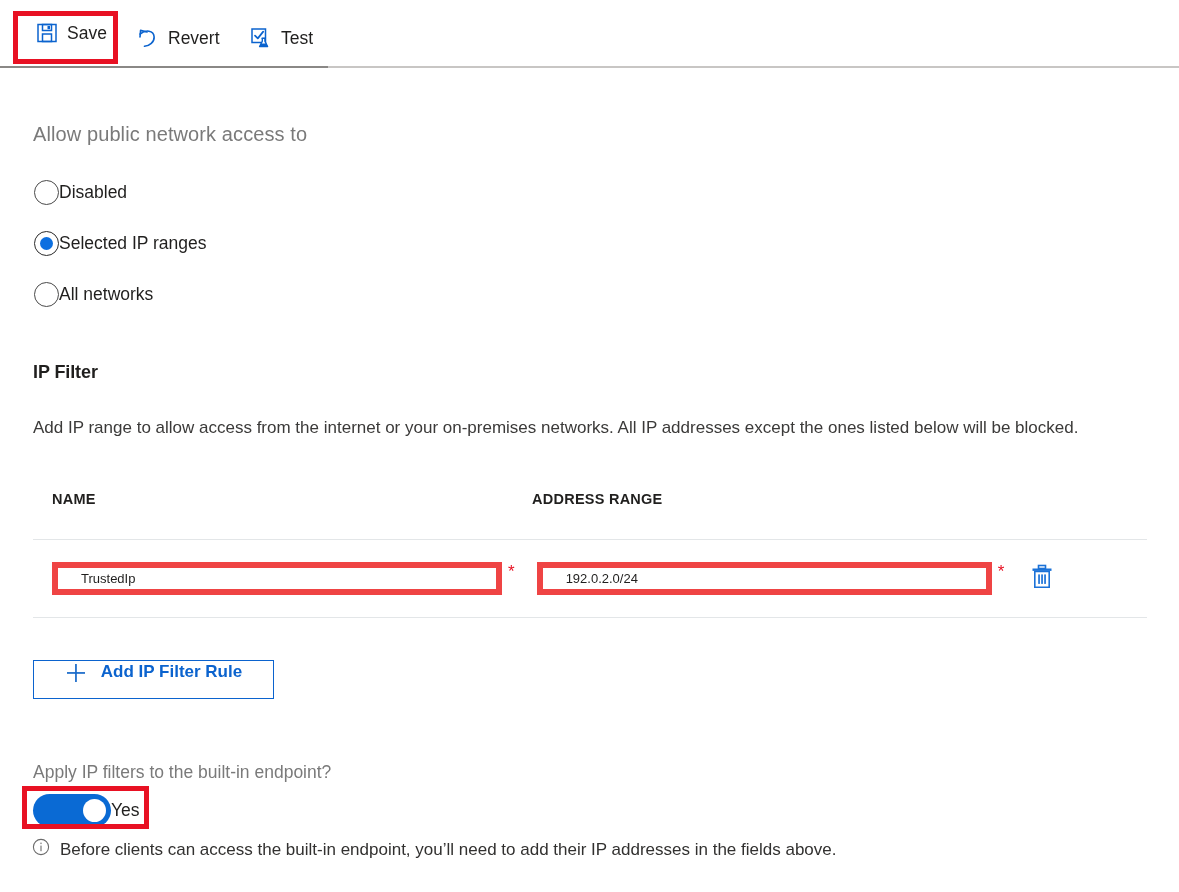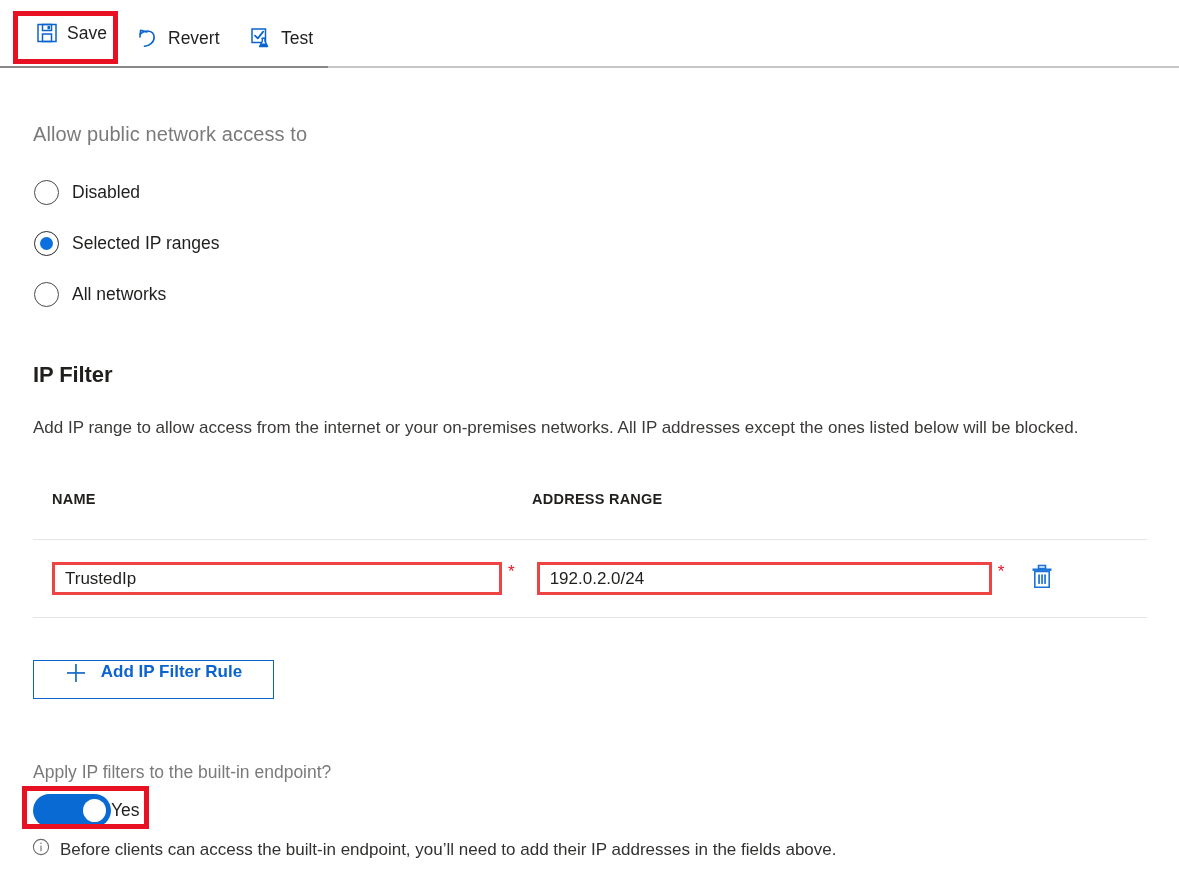--- a/index.html
+++ b/index.html
@@ -121,21 +121,20 @@
   .radio-group {
     position: absolute;
     left: 34px;
     top: 100px;
   }
   .radio-row {
     display: flex;
     align-items: center;
     height: 51px;
     cursor: pointer;
-    gap: 13px;
     text-align: center;
   }
   .radio-outer {
     width: 25px;
     height: 25px;
     border-radius: 50%;
     border: 1.6px solid #4a4a4a;
     box-sizing: border-box;
     display: flex;
     align-items: center;
@@ -157,21 +156,21 @@
   .radio-label {
     font-size: 17.5px;
     color: #201f1e;
   }
 
   
   .h2 {
     position: absolute;
     left: 33px;
     top: 295px;
-    font-size: 22px;
+    font-size: 18px;
     font-weight: bold;
     color: #201f1e;
     letter-spacing: -0.1px;
   }
   .desc {
     position: absolute;
     left: 33px;
     top: 351px;
     font-size: 17px;
     color: #3b3a39;
@@ -208,27 +207,27 @@
     border-bottom: 1px solid #e3e6e8;
     padding-left: 19px;
     box-sizing: border-box;
   }
   .field-wrap {
     display: flex;
     align-items: flex-start;
   }
   .txtfield {
     height: 33px;
-    border: 3px solid #ef4444;
+    border: 6px solid #ef4444;
     box-sizing: border-box;
     background: #fff;
     font-family: "Liberation Sans", sans-serif;
-    font-size: 17px;
-    color: #201f1e;
-    padding: 0 10px;
+    font-size: 13px;
+    color: #201f1e;
+    padding: 0 23px;
     outline: none;
   }
   .txtfield::placeholder { color: #9b9b9b; }
   #name-input { width: 450px; }
   #range-input { width: 455px; }
   .req-star {
     color: #e81123;
     font-size: 17px;
     line-height: 1;
     margin-left: 6px;

